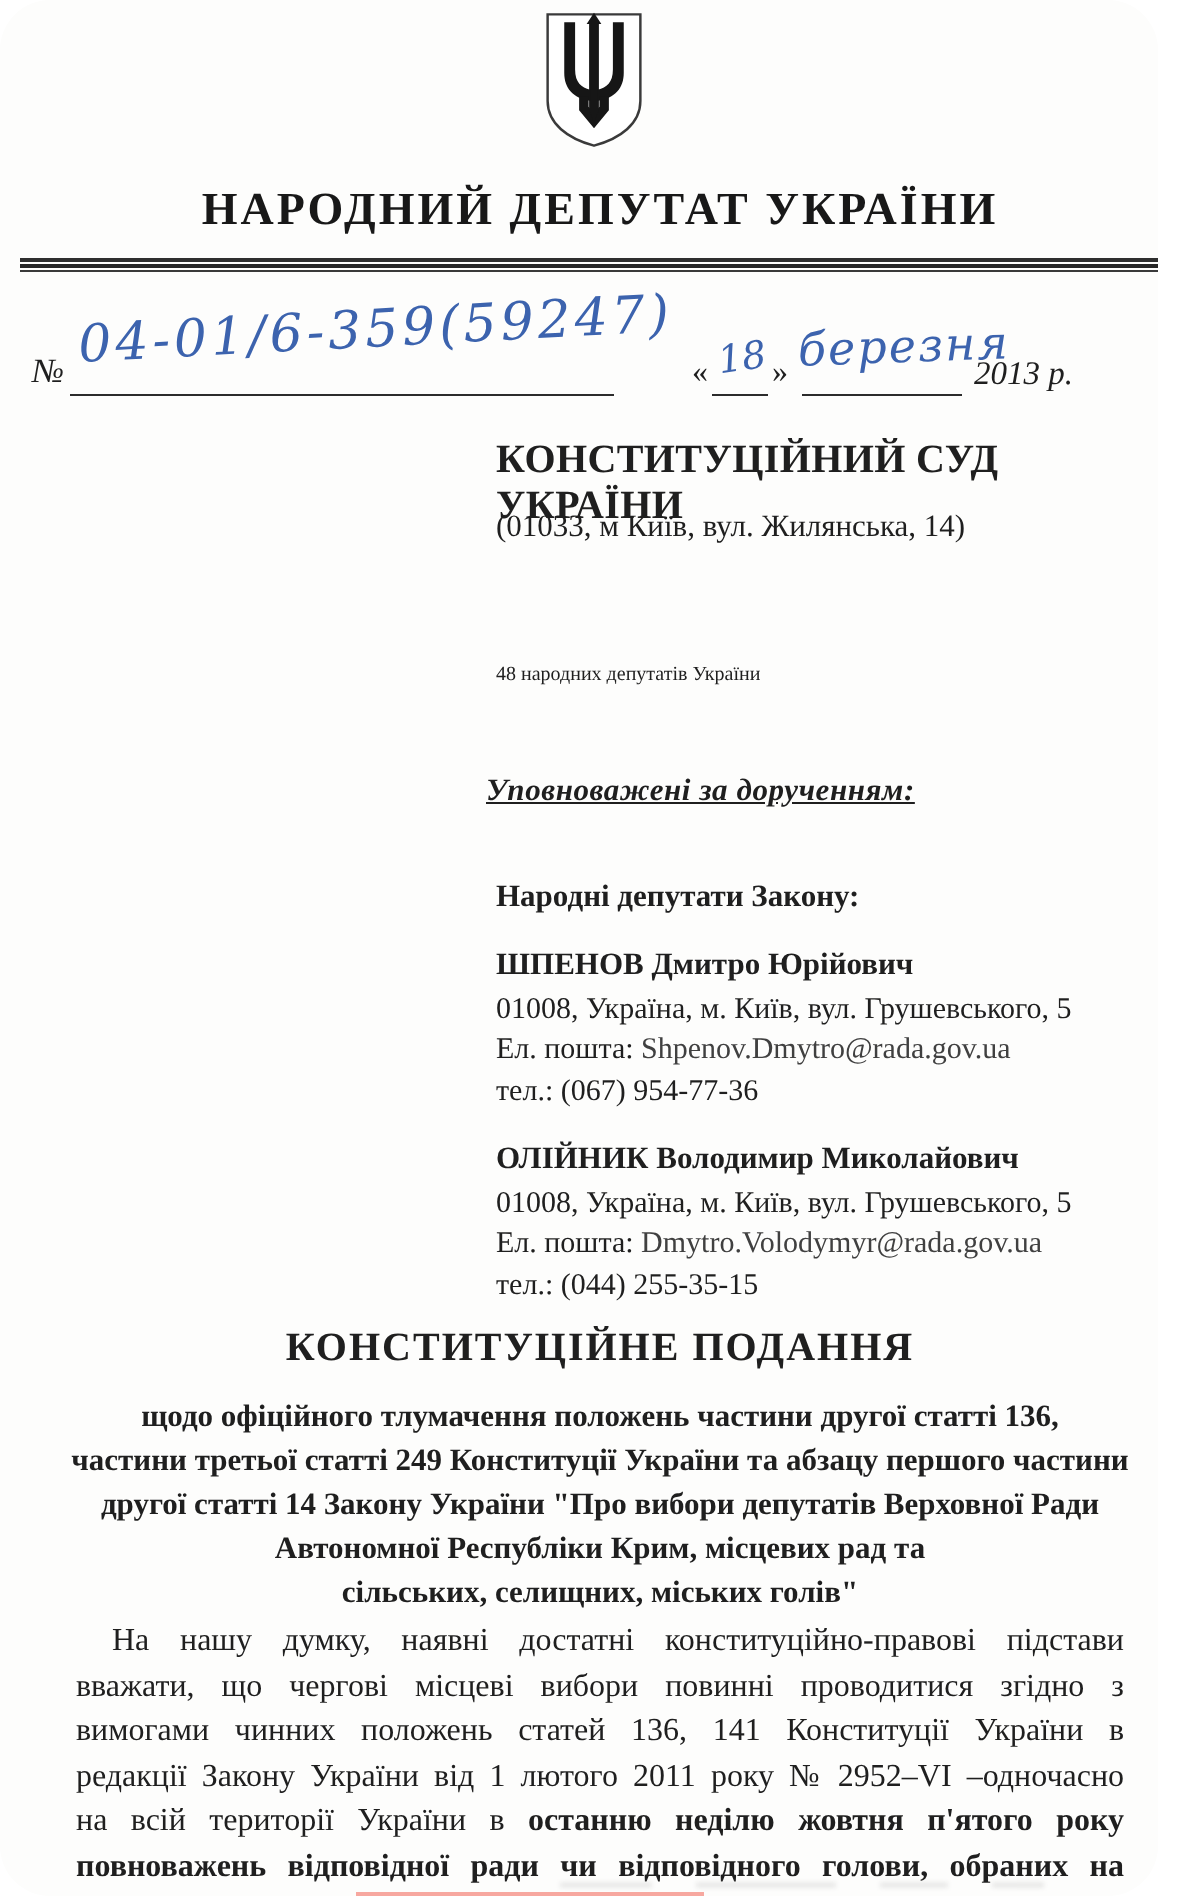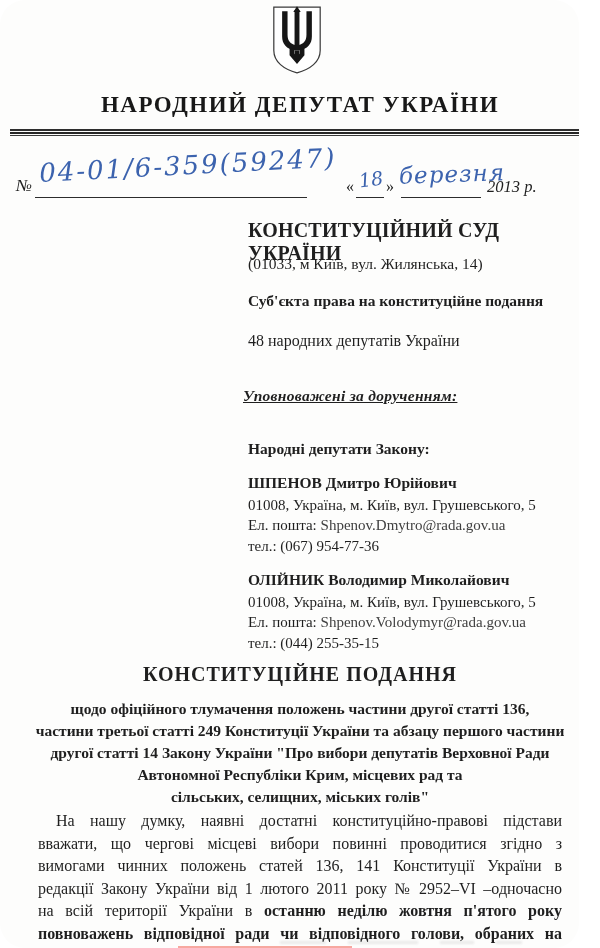--- a/index.html
+++ b/index.html
@@ -32,21 +32,21 @@
   .hw-number { left:40px; top:158px; font-size:26px; letter-spacing:2px; transform:rotate(-3deg); transform-origin:left bottom; }
   .hw-day    { left:359px; top:168px; font-size:19px; transform:rotate(-8deg); }
   .hw-month  { left:399px; top:161px; font-size:23px; letter-spacing:1px; transform:rotate(-2deg); }
   .q-open  { position:absolute; left:346px; top:178px; font-size:16px; }
   .q-close { position:absolute; left:386px; top:178px; font-size:16px; }
   .year    { position:absolute; left:487px; top:177px; font-style:italic; font-size:16.5px; }
   
   .court-title  { position:absolute; left:248px; top:219px; font-weight:bold; font-size:20px; letter-spacing:0.2px; }
   .court-addr   { position:absolute; left:248px; top:255px; font-size:15.5px; }
   .subject-label{ position:absolute; left:248px; top:292px; font-weight:bold; font-size:15.5px; }
-  .subject-value{ position:absolute; left:248px; top:332px; font-size:16px; }
+  .subject-value{ position:absolute; left:248px; top:332px; font-size:10px; }
   .auth-heading {
     position:absolute; left:243px; top:387px; font-weight:bold; font-style:italic;
     font-size:15.5px; text-decoration:underline; letter-spacing:0.3px;
   }
   .dep-list-label { position:absolute; left:248px; top:440px; font-weight:bold; font-size:15.5px; }
   .deputy { position:absolute; left:248px; width:335px; font-size:15px; line-height:20.5px; }
   .deputy .name { font-weight:bold; font-size:15.5px; display:block; margin-bottom:1px; }
   .deputy .email a, .deputy .email .link { color:#404040; }
   .deputy-1 { top:473px; }
   .deputy-2 { top:570px; }
@@ -101,37 +101,36 @@
   <span class="q-open">«</span>
   <div class="uline u-day"></div>
   <span class="hw hw-day">18</span>
   <span class="q-close">»</span>
   <div class="uline u-month"></div>
   <span class="hw hw-month">березня</span>
   <span class="year">2013 р.</span>
 
   <div class="court-title">КОНСТИТУЦІЙНИЙ СУД УКРАЇНИ</div>
   <div class="court-addr">(01033, м Київ, вул. Жилянська, 14)</div>
-  <div class="subject-label">Суб'єкта права на конституційне подання</div>
   <div class="subject-value">48  народних депутатів України</div>
 
   <div class="auth-heading">Уповноважені за дорученням:</div>
   <div class="dep-list-label">Народні депутати Закону:</div>
 
   <div class="deputy deputy-1">
     <span class="name">ШПЕНОВ Дмитро Юрійович</span>
     <div class="addr">01008, Україна, м. Київ, вул. Грушевського, 5</div>
     <div class="email"><span>Ел. пошта: </span><span class="link">Shpenov.Dmytro@rada.gov.ua</span></div>
     <div class="phone">тел.: (067) 954-77-36</div>
   </div>
 
   <div class="deputy deputy-2">
     <span class="name">ОЛІЙНИК Володимир Миколайович</span>
     <div class="addr">01008, Україна, м. Київ, вул. Грушевського, 5</div>
-    <div class="email"><span>Ел. пошта: </span><span class="link">Shpenov.Volodymyr@rada.gov.ua</span></div>
+    <div class="email"><span>Ел. пошта: </span><span class="link">Dmytro.Volodymyr@rada.gov.ua</span></div>
     <div class="phone">тел.: (044) 255-35-15</div>
   </div>
 
   <div class="petition-title">КОНСТИТУЦІЙНЕ ПОДАННЯ</div>
   <div class="petition-subtitle">
     <span>щодо офіційного тлумачення положень частини другої статті 136,</span><br>
     <span>частини третьої статті 249 Конституції України та абзацу першого частини</span><br>
     <span>другої статті 14 Закону України "Про вибори депутатів Верховної Ради</span><br>
     <span>Автономної Республіки Крим, місцевих рад та</span><br>
     <span>сільських, селищних, міських голів"</span>

